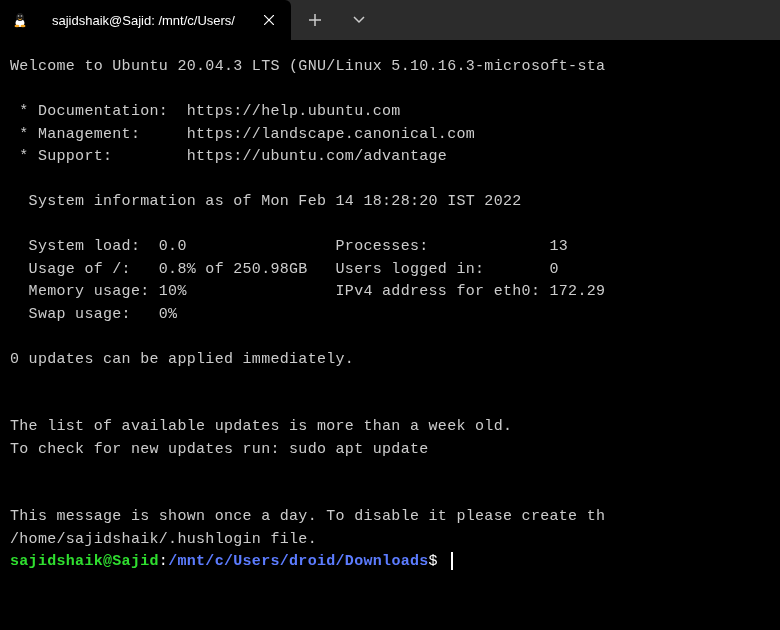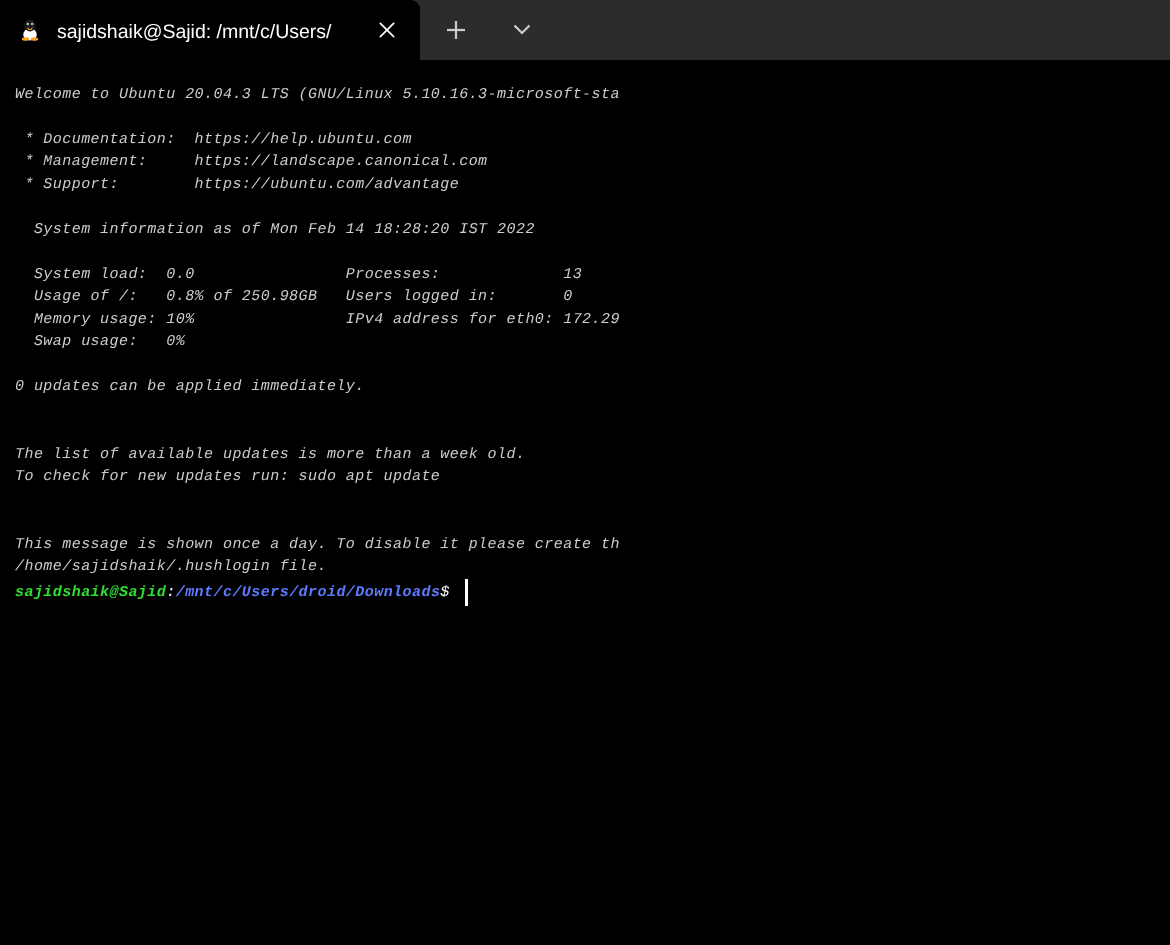--- a/index.html
+++ b/index.html
@@ -19,21 +19,21 @@
       background: #2c2c2c;
       display: flex;
       align-items: center;
     }
     .tab {
       height: 40px;
       background: #000000;
       display: flex;
       align-items: center;
       padding: 0 12px;
-      gap: 10px;
+      gap: 24px;
       min-width: 280px;
       border-top-right-radius: 6px;
     }
     .tab-icon {
       width: 16px;
       height: 16px;
       display: flex;
       align-items: center;
       justify-content: center;
     }
@@ -68,26 +68,25 @@
       cursor: pointer;
       width: 24px;
       height: 24px;
       display: flex;
       align-items: center;
       justify-content: center;
     }
     .terminal {
       padding: 16px 10px;
       color: #cccccc;
-      font-size: 10px;
+      font-size: 15px;
       line-height: 1.5;
       white-space: pre;
       font-weight: 500;
       letter-spacing: 0.3px;
-      font-style: italic;
     }
     .prompt-user {
       color: #2fde2f;
       font-weight: bold;
     }
     .prompt-path {
       color: #5c7cff;
       font-weight: bold;
     }
     .prompt-dollar {

